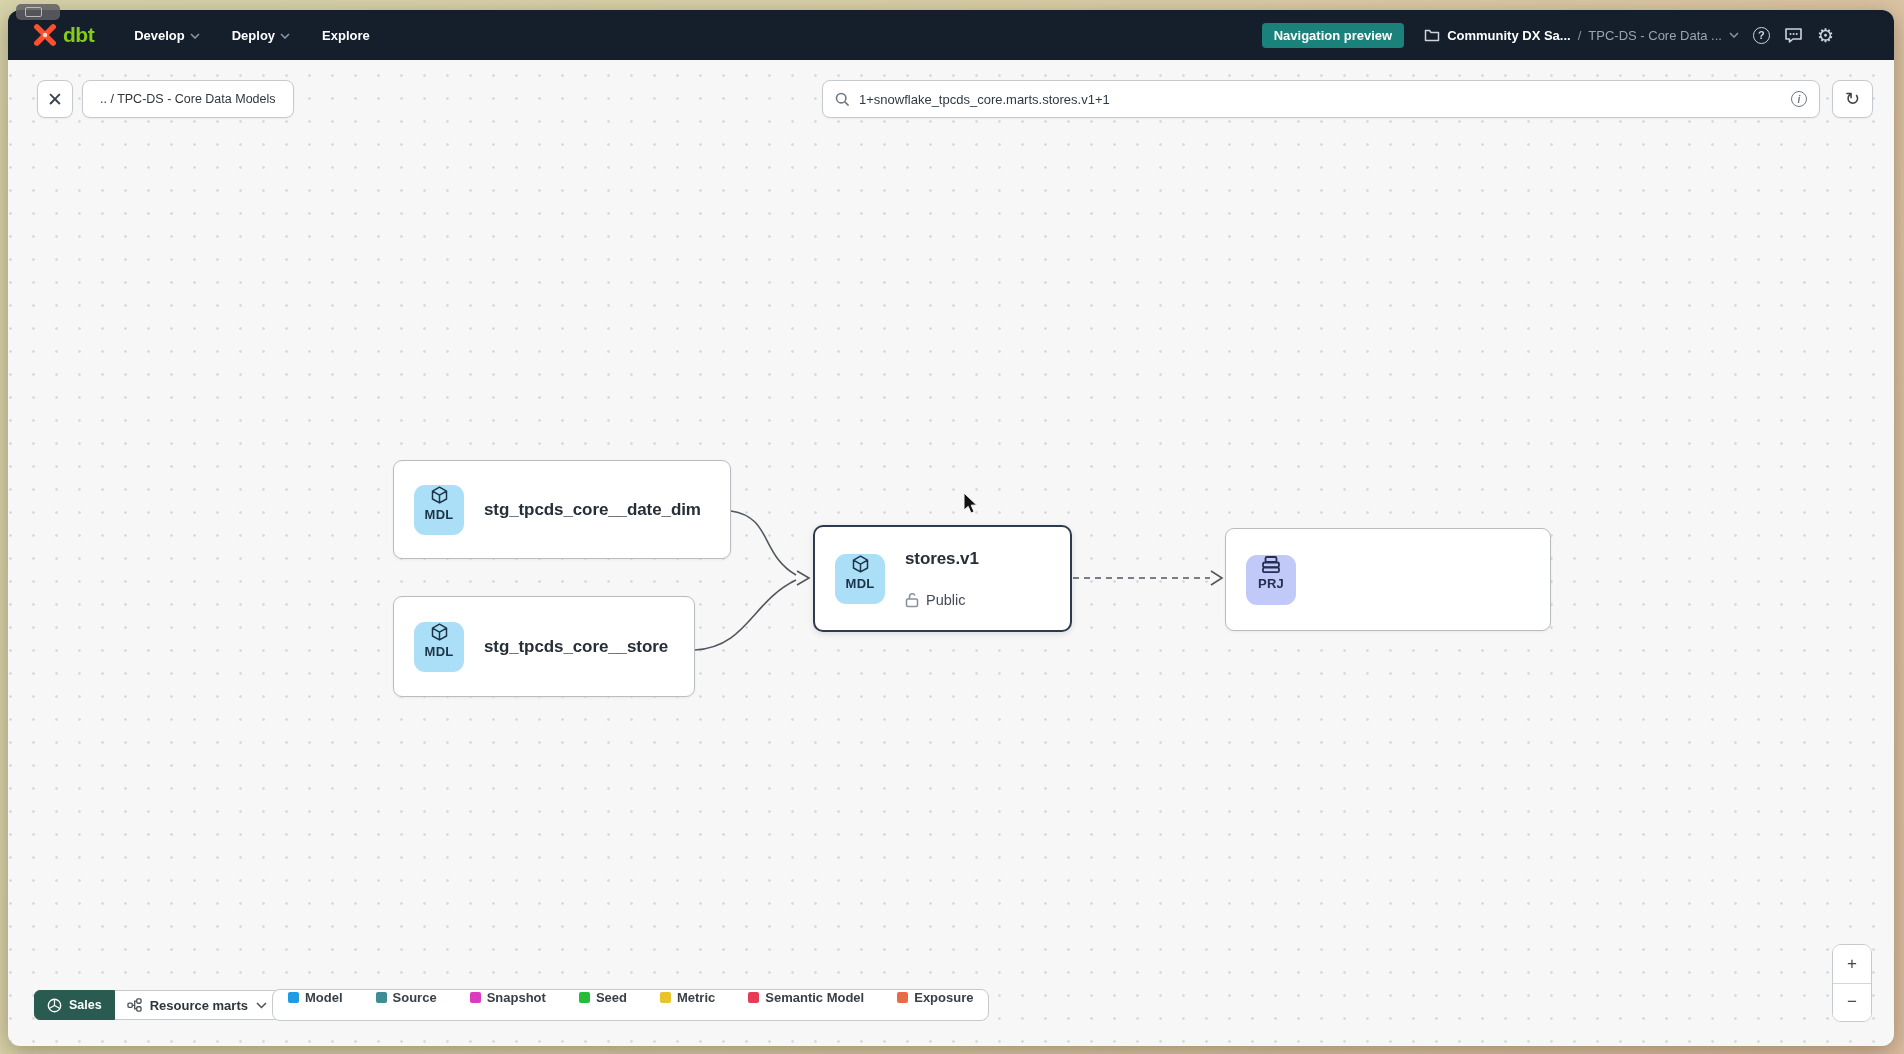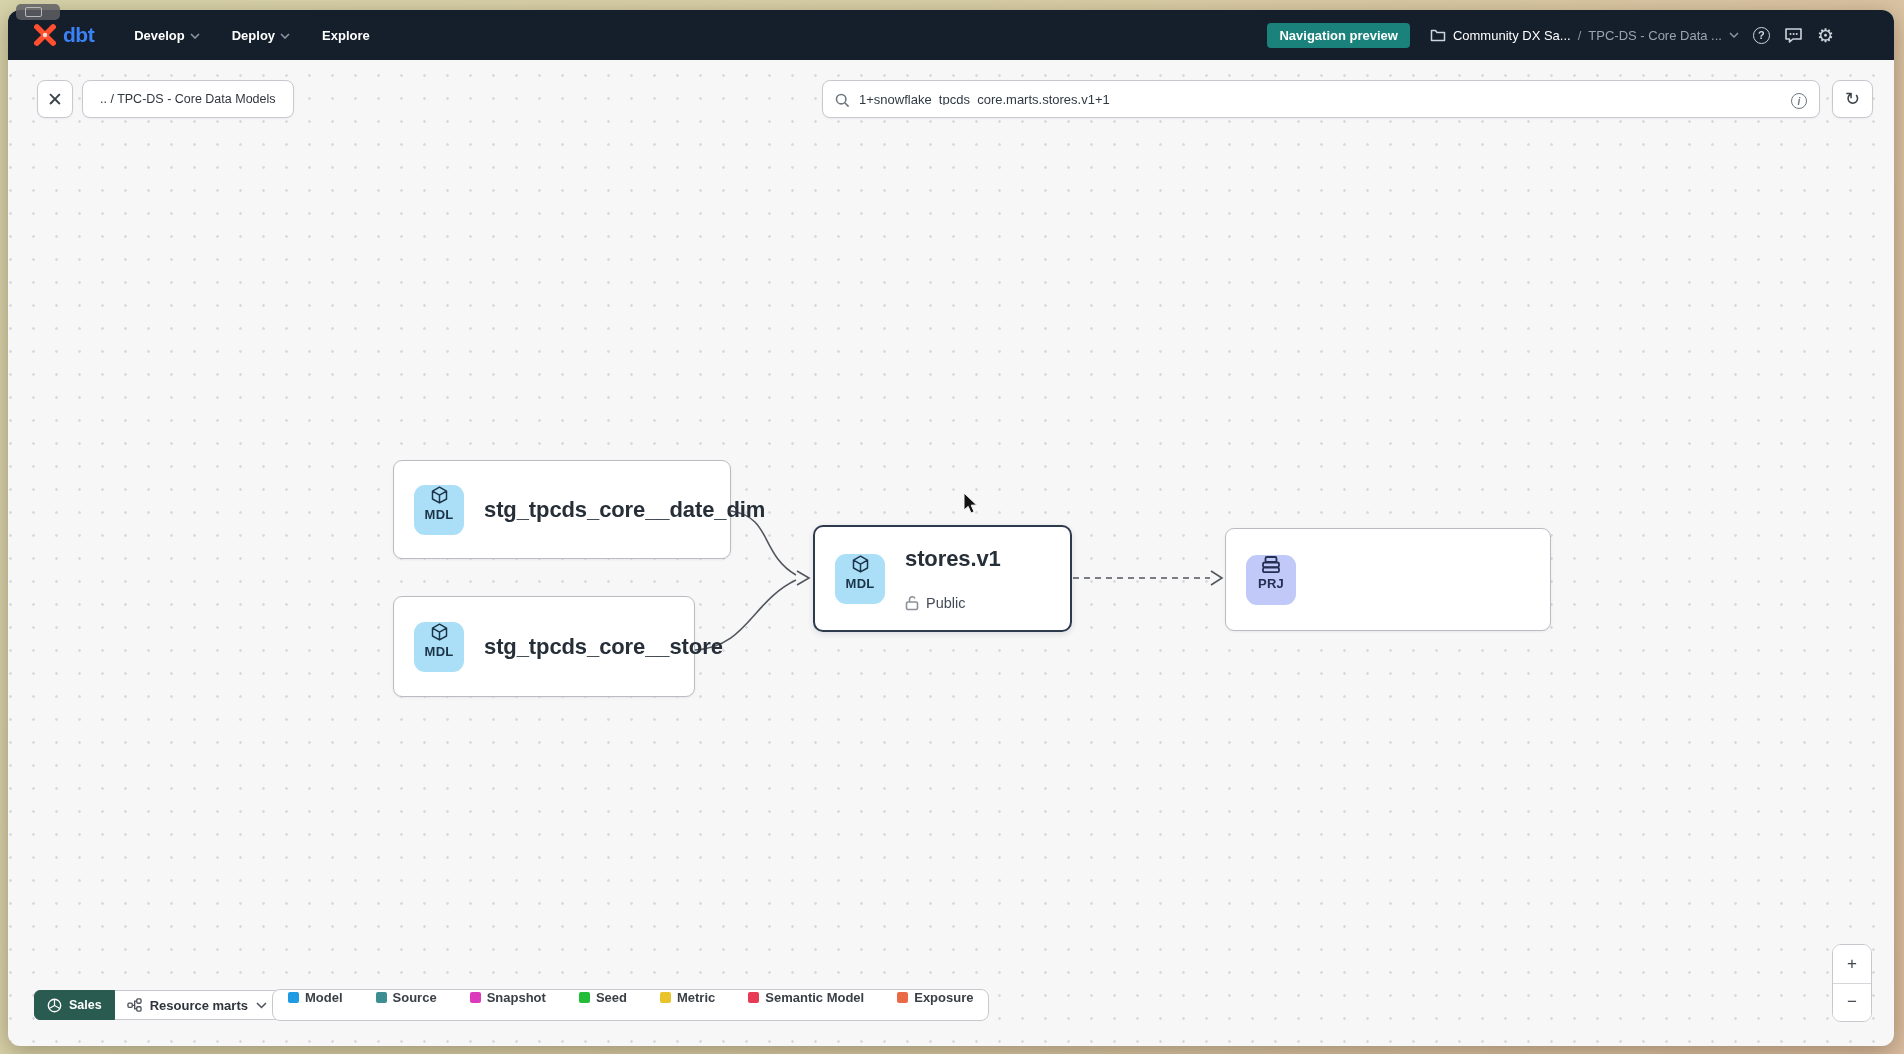--- a/index.html
+++ b/index.html
@@ -26,51 +26,51 @@
     position:absolute; left:9px; top:3px; width:17px; height:10px;
     border:1.5px solid #b9b9bd; border-radius:2px;
   }
   
   .navbar {
     position:absolute; left:0; top:0; width:100%; height:50px;
     background:#151f2b; display:flex; align-items:center; padding:0 60px 0 24px;
   }
   .logo { display:flex; align-items:center; gap:5px; }
   .logo-mark { width:26px; height:26px; }
-  .logo-text { color:#3b82f6; font-size:21px; font-weight:700; letter-spacing:-.5px; }
+  .logo-text { color:#84cc16; font-size:21px; font-weight:700; letter-spacing:-.5px; }
   .nav-links { display:flex; align-items:center; gap:32px; margin-left:40px; }
   .nav-link { display:flex; align-items:center; gap:5px; color:#fff; font-size:13px; font-weight:700; cursor:pointer; }
   .nav-link svg { margin-top:1px; }
   .nav-right { margin-left:auto; display:flex; align-items:center; gap:14px; }
   .preview-badge {
     background:#1a827b; color:#fff; font-size:13px; font-weight:700;
     padding:5px 12px; border-radius:4px; margin-right:6px;
   }
   .crumb { display:flex; align-items:center; gap:7px; }
-  .crumb-project { color:#fff; font-size:13px; font-weight:400; }
+  .crumb-project { color:#fff; font-size:13px; font-weight:700; }
   .crumb-sep { color:#8b95a2; font-size:13px; }
   .crumb-page { color:#9aa4b1; font-size:13px; }
   .nav-icon { color:#cdd4db; display:flex; align-items:center; cursor:pointer; }
   .help-icon {
     width:17px; height:17px; border:1.6px solid #cdd4db; border-radius:50%;
     font-size:11px; font-weight:700; display:flex; align-items:center; justify-content:center;
   }
   .gear-glyph { font-size:19px; line-height:1; }
   
   .btn-box {
     position:absolute; background:#fff; border:1px solid #c6c9ce; border-radius:8px;
     display:flex; align-items:center; justify-content:center;
     color:#3a4148; box-shadow:0 1px 2px rgba(20,25,35,.05); cursor:pointer;
   }
   .close-btn { left:29px; top:70px; width:36px; height:38px; font-size:19px; }
   .chip { left:74px; top:70px; height:38px; padding:0 17px; font-size:12.5px; color:#30363d; }
   .searchbar {
     position:absolute; left:814px; top:70px; width:998px; height:38px;
     background:#fff; border:1px solid #c6c9ce; border-radius:8px;
-    display:flex; padding:12px 12px; gap:9px;
+    display:flex; align-items:center; padding:12px 12px; gap:9px;
     box-shadow:0 1px 2px rgba(20,25,35,.05);
   }
   .searchbar input {
     flex:1; border:none; outline:none; font-family:inherit;
     font-size:13px; color:#2f3a45; background:transparent;
   }
   .info-icon {
     width:16px; height:16px; border:1.3px solid #6f7780; border-radius:50%;
     color:#6f7780; font-size:10px; font-style:italic; font-weight:700;
     display:flex; align-items:center; justify-content:center; cursor:pointer;
@@ -84,21 +84,21 @@
   }
   .node-selected { border:2px solid #2e3b4e; border-radius:10px; box-shadow:0 2px 6px rgba(20,25,35,.12); }
   .badge {
     width:50px; height:50px; border-radius:11px; flex:none;
     display:flex; flex-direction:column; align-items:center; justify-content:flex-start; gap:1px;
   }
   .badge-mdl { background:#abdff7; }
   .badge-prj { background:#c0c9f7; }
   .badge-label { font-size:13px; font-weight:700; color:#1c3448; letter-spacing:.2px; }
   .badge-prj .badge-label { color:#242f52; }
-  .node-title { font-size:22px; font-weight:700; color:#262e38; letter-spacing:-.1px; }
+  .node-title { font-size:17px; font-weight:700; color:#262e38; letter-spacing:-.1px; }
   .node-sub { display:flex; align-items:center; gap:7px; margin-top:23px; }
   .node-sub span { font-size:14.5px; color:#434c57; }
   .ref-kicker { font-size:13.5px; color:#262e38; }
   .ref-title { font-size:18px; font-weight:700; color:#262e38; margin-top:4px; }
   
   .lens-group { position:absolute; left:26px; top:980px; height:30px; display:flex; }
   .lenses-btn {
     background:#2a5b50; color:#fff; font-size:12.5px; font-weight:700;
     display:flex; align-items:center; gap:7px; padding:0 12px;
     border-radius:6px 0 0 6px; border:1px solid #2a5b50; cursor:pointer;

